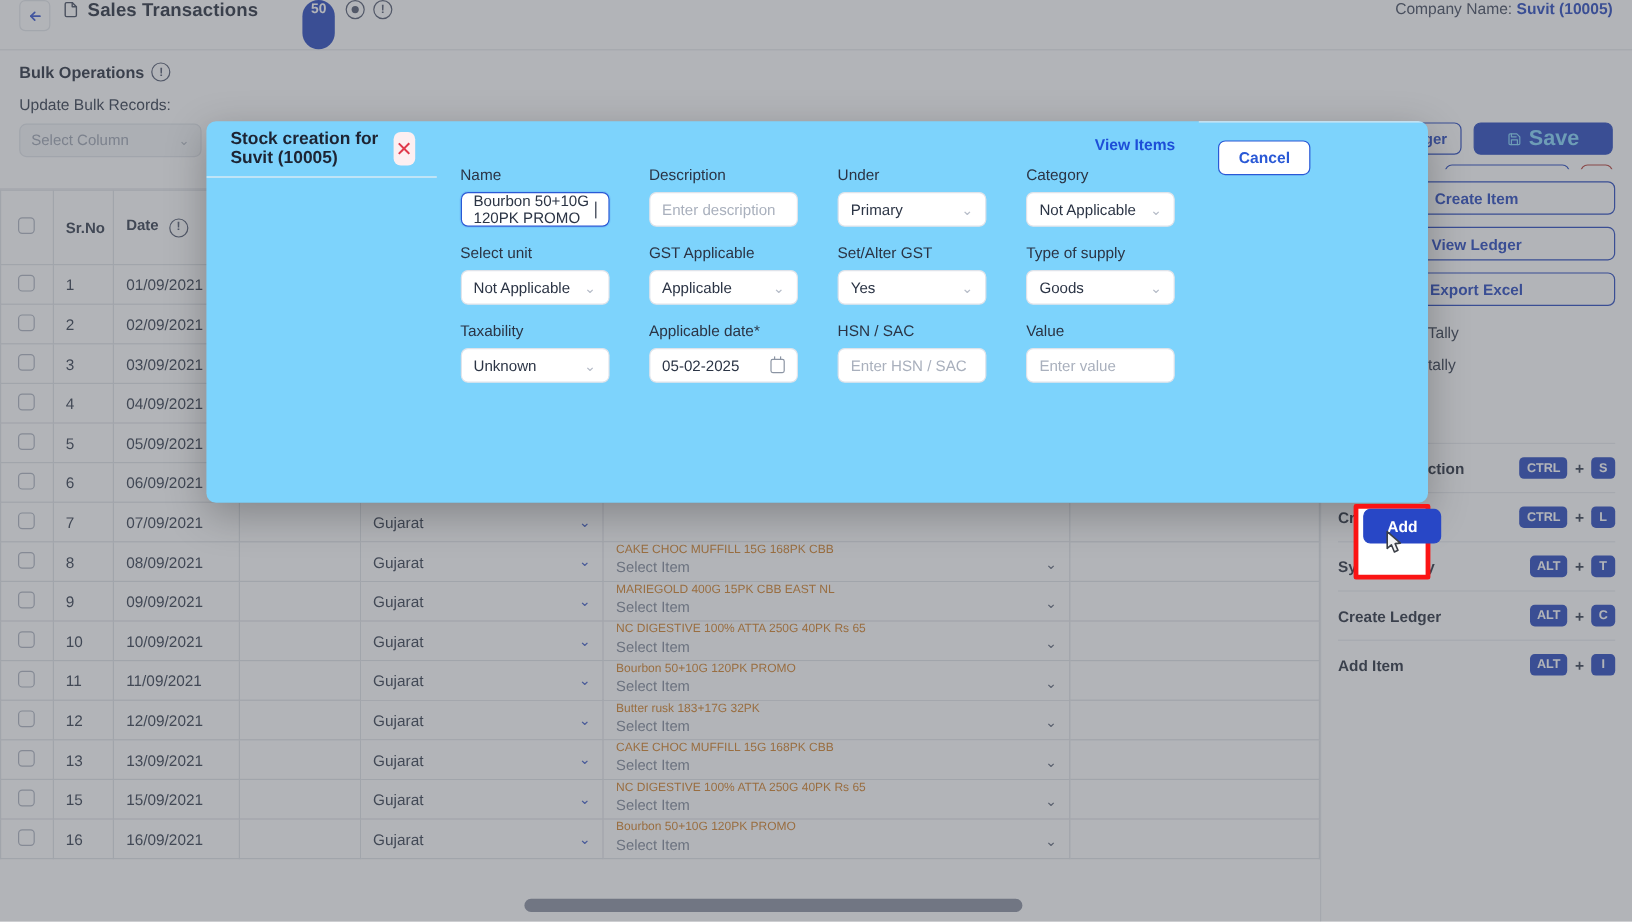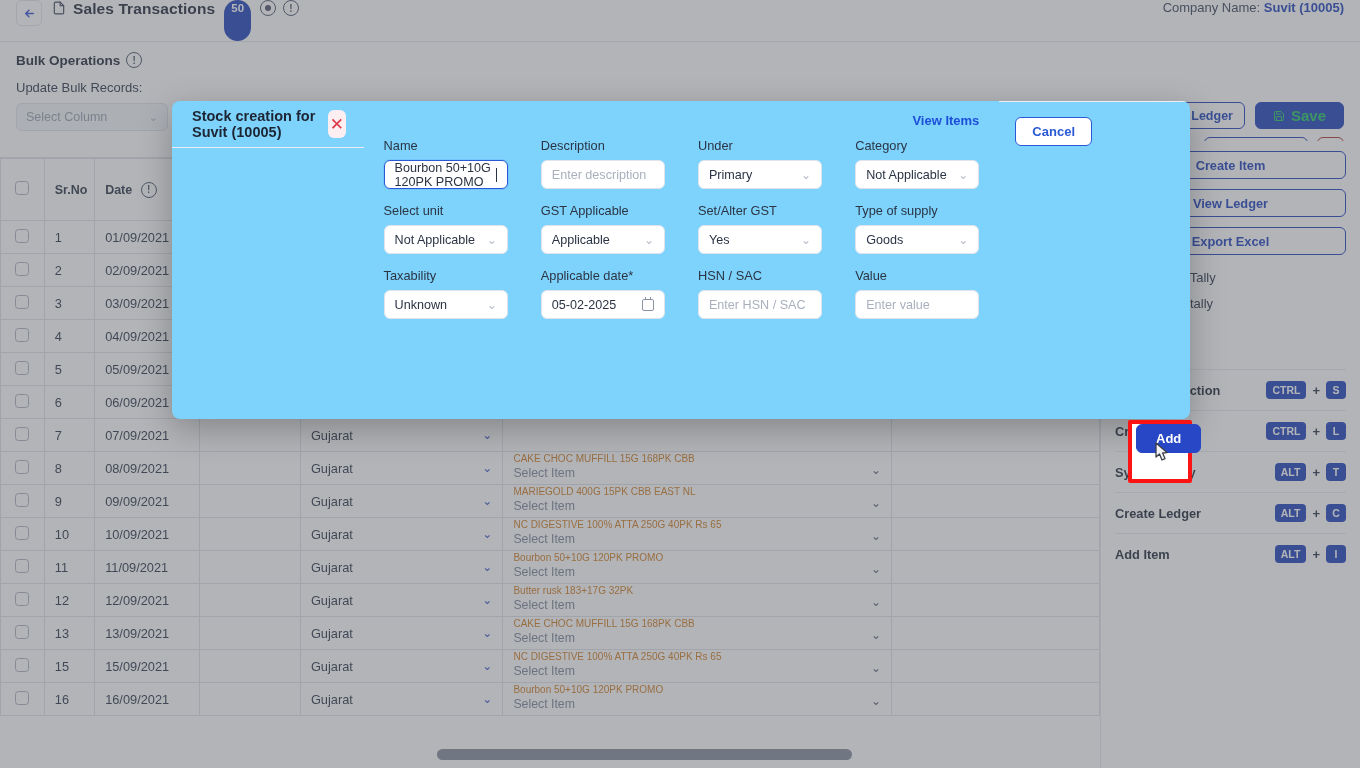--- a/index.html
+++ b/index.html
@@ -40,20 +40,21 @@
   .page-title {
     font-size: 15.5px; font-weight: 700; color: #1d2433;
     margin-right: 9px; letter-spacing: .1px;
   }
   .count-badge {
     background: #1d3fbb; color: #fff;
     border-radius: 999px;
     font-size: 11.5px; font-weight: 700;
     padding: 2px 7px 3px;
     margin-right: 9px;
+    margin-left: 28px;
   }
   .circ-icon {
     width: 16px; height: 16px; border-radius: 50%;
     border: 1.4px solid #4a5268;
     display:inline-flex; align-items:center; justify-content:center;
     font-size: 10px; color:#4a5268; margin-right: 7px;
     font-weight: 700;
   }
   .circ-icon.dot::after {
     content:""; width:6px;height:6px;border-radius:50%;background:#4a5268;
@@ -96,24 +97,24 @@
     display:flex; gap: 10px; align-items:center;
   }
   .btn-outline {
     height: 27px; padding: 0 11px;
     border: 1px solid #1d3fbb; border-radius: 6px;
     color: #1d3fbb; background:#fff;
     font-size: 12.5px; font-weight:600;
     display:flex; align-items:center; gap:6px;
   }
   .btn-primary {
-    height: 27px; padding: 0 17px;
+    height: 27px; padding: 0 27px;
     border-radius: 6px; border:1px solid #1d3fbb;
-    background:#1d3fbb; color:#22c55e;
-    font-size: 15px; font-weight:600;
+    background:#1d3fbb; color:#7dd3fc;
+    font-size: 18px; font-weight:600;
     display:flex;align-items:center;gap:6px;
   }
   .actions-row2 {
     position: absolute; right: 16px; top: 95px;
     display:flex; gap:9px; align-items:center;
   }
   .tally-script { font-family: "Liberation Serif", serif; font-style: italic; font-weight:700; text-decoration: underline; }
   .yt-btn {
     width: 27px;height: 27px;border-radius:6px;border:1px solid #b2342c;
     display:flex;align-items:center;justify-content:center;background:#fff;

